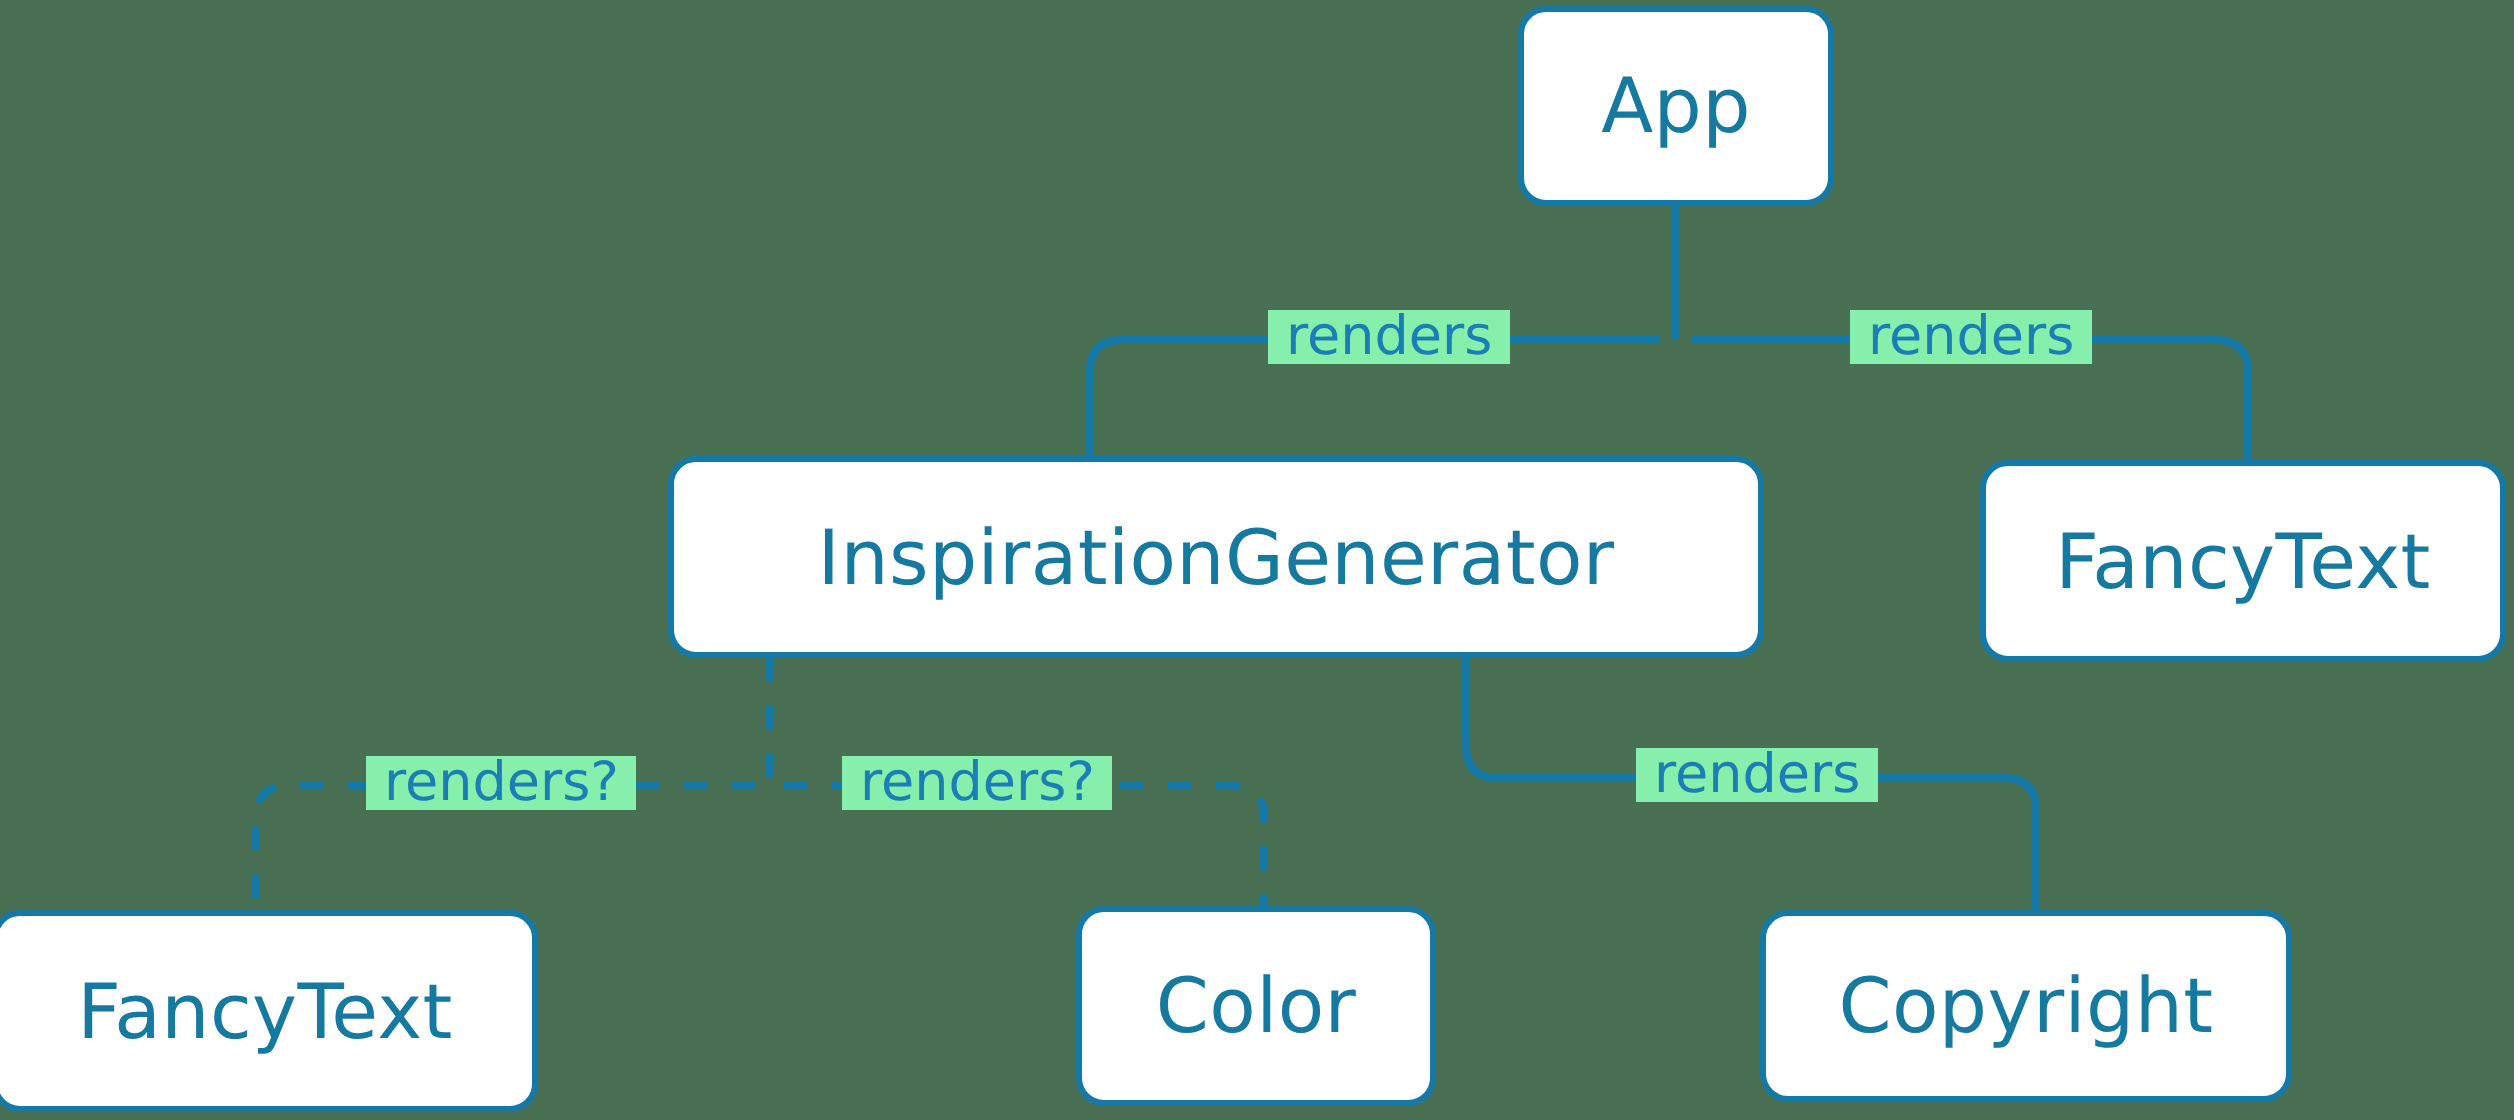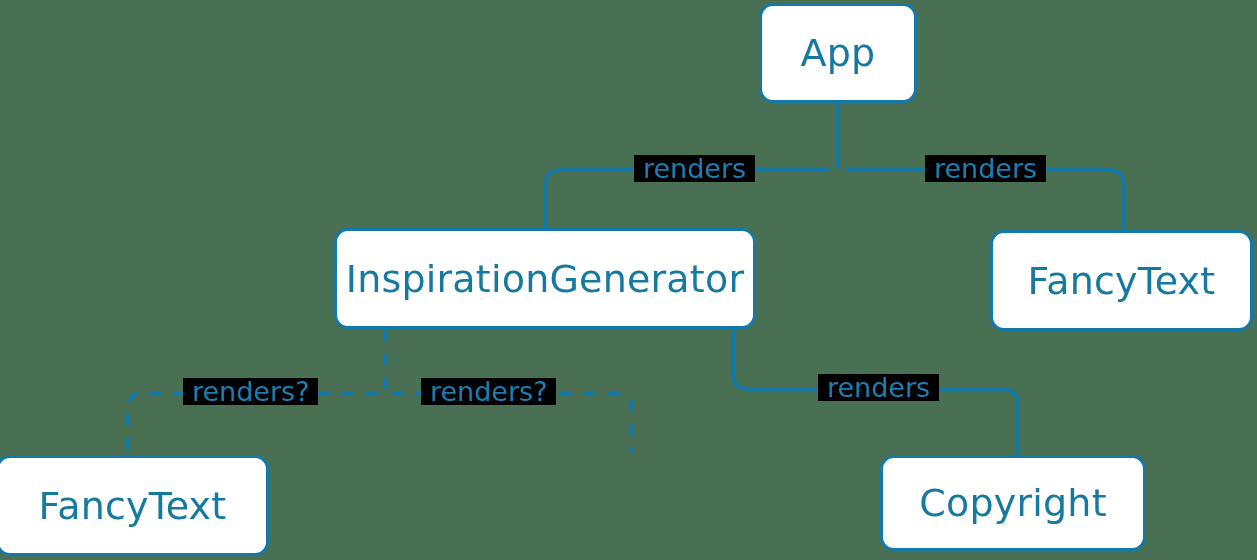--- a/index.html
+++ b/index.html
@@ -49,21 +49,21 @@
     padding: 0 10px;
   }
   .edge-label {
     position: absolute;
     color: #1b7fb5;
     font-size: 27px;
     font-weight: 400;
     white-space: nowrap;
     z-index: 3;
     line-height: 1;
-    background: #000000;
+    background: #86efac;
     padding: 0 9px;
   }
 </style>
 </head>
 <body>
 
 <div id="diagram-root">
 
   <svg id="edge-layer" viewBox="0 0 1257 560" width="1257" height="560" xmlns="http://www.w3.org/2000/svg">
 
@@ -89,30 +89,33 @@
   <div class="edge-label" style="left: 183px; top: 378px;">renders?</div>
 
   <div class="edge-label" style="left: 421px; top: 378px;">renders?</div>
 
   <div class="edge-label" style="left: 818px; top: 374px;">renders</div>
 
   <div class="node" style="left: 759px; top: 3px; width: 158px; height: 100px;">
     <span class="node-label">App</span>
   </div>
 
-  <div class="node" style="left: 334px; top: 228px; width: 422px; height: 101px;">
+  <div class="node" style="left: 334px; top: 228px; width: 548px; height: 101px;">
     <span class="node-label">InspirationGenerator</span>
   </div>
 
   <div class="node" style="left: 990px; top: 230px; width: 263px; height: 101px;">
     <span class="node-label">FancyText</span>
   </div>
 
   <div class="node" style="left: -4px; top: 455px; width: 273px; height: 101px;">
     <span class="node-label">FancyText</span>
   </div>
 
+  <div class="node" style="left: 538px; top: 453px; width: 180px; height: 100px;">
+    <span class="node-label">Color</span>
+  </div>
 
   <div class="node" style="left: 880px; top: 455px; width: 266px; height: 96px;">
     <span class="node-label">Copyright</span>
   </div>
 
 </div>
 
 </body></html>

